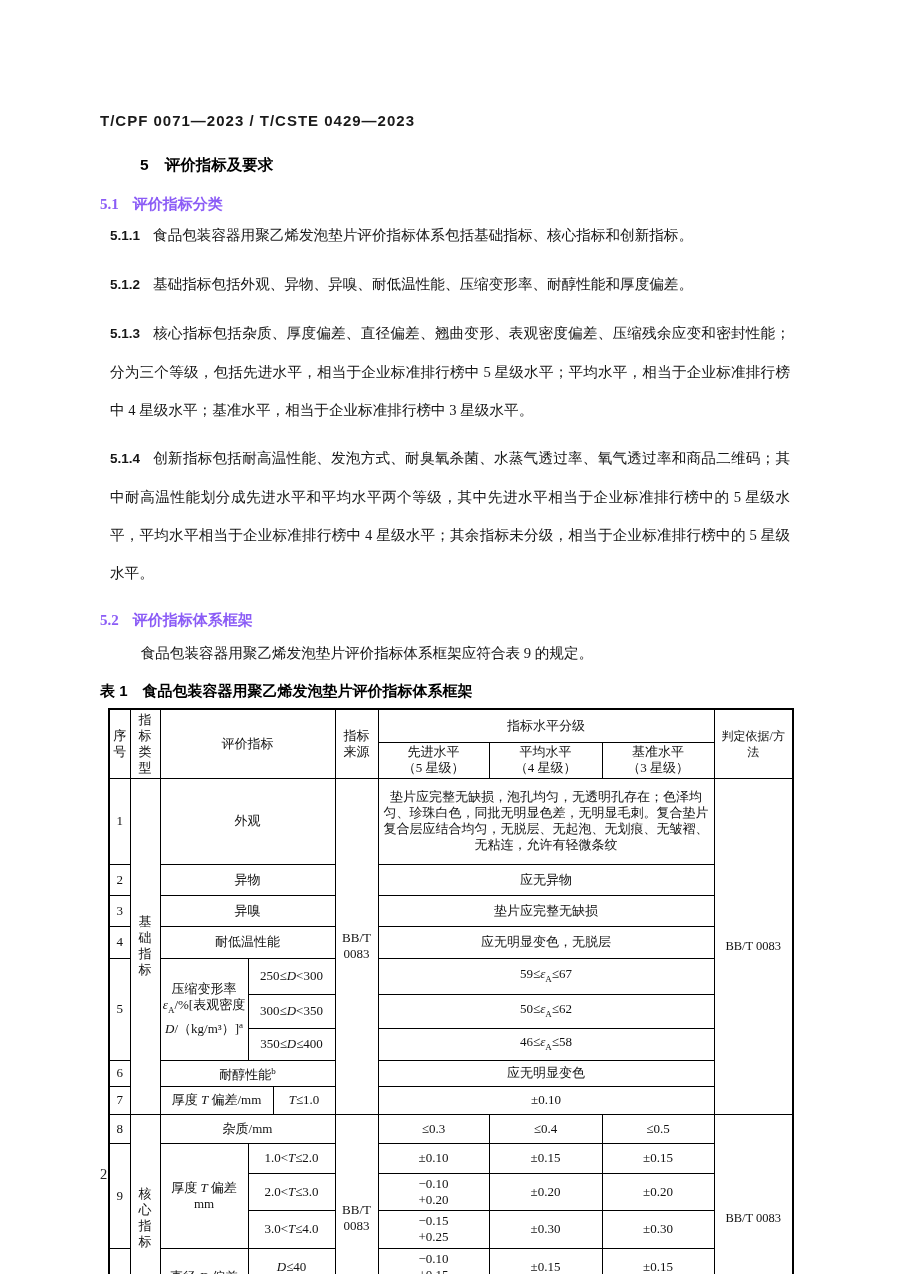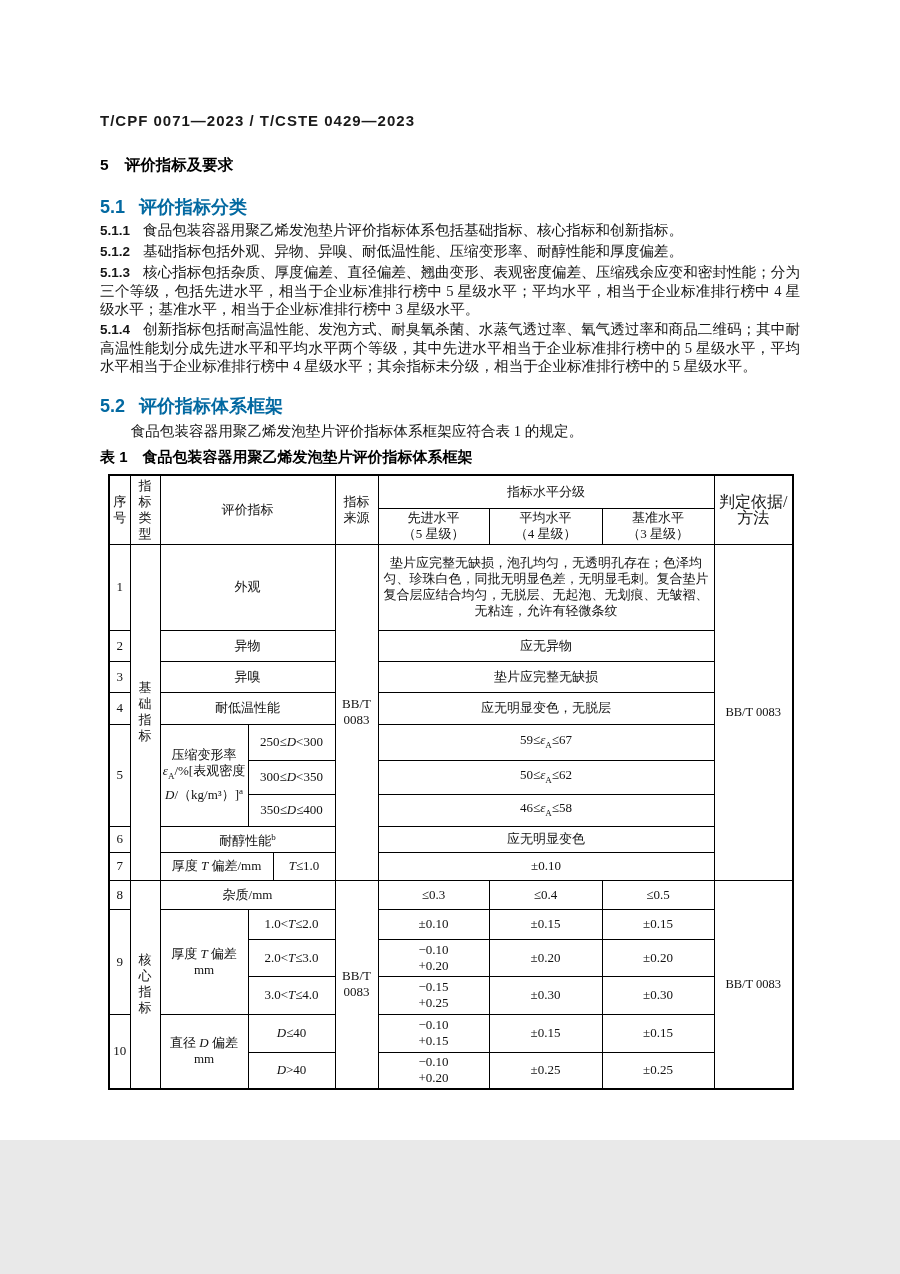--- a/index.html
+++ b/index.html
@@ -1,38 +1,38 @@
 <!DOCTYPE html>
 <html><head>
 <meta charset="utf-8">
 <style>
   * { box-sizing: border-box; }
   html,body { margin:0; padding:0; background:#e9e9e9; }
   .page {
-    width:900px; height:1140px; margin:0 auto; background:#ffffff;
+    width:900px; height:1274px; margin:0 auto; background:#ffffff;
     position:relative; overflow:hidden;
     font-family:"Liberation Serif", serif; color:#151515;
   }
   .content { padding:112px 100px 0 100px; }
   .doc-header {
     font-family:"Liberation Sans", sans-serif;
     font-size:15px; font-weight:700; letter-spacing:1px; color:#1a1a1a;
   }
   .h-main {
     font-family:"Liberation Sans", sans-serif; font-weight:700;
-    font-size:15.5px; margin-top:26px; color:#000;
+    font-size:15.5px; margin-top:26px; color:#000;margin-left:40px;
   }
   .h-main .hnum { margin-right:16px; }
   .h-sub {
-    font-family:Liberation Sans, sans-serif; font-weight:700;
-    font-size:18px; margin-top:19px; color:#0369a1;
+    font-family:Liberation Serif, serif; font-weight:700;
+    font-size:15px; margin-top:19px; color:#8b5cf6;
   }
   .h-sub .hnum { margin-right:14px; }
   .para {
-    font-size:14.6px; line-height:18px; text-align:justify; margin:0; margin-top:2px;
+    font-size:14.6px; line-height:38px; text-align:justify; margin:10px; margin-top:2px;
   }
   .para .pnum {
     font-family:"Liberation Sans", sans-serif; font-weight:700; font-size:13.5px;
     margin-right:13px;
   }
   .para-indent { text-indent:2.1em; margin-top:4px; }
   .tbl-title {
     text-align:left; font-weight:700; font-size:15px; margin-top:8px; color:#000;
     font-family:"Liberation Sans", sans-serif;
   }
@@ -87,21 +87,21 @@
     </p>
     <p class="para">
       <span class="pnum">5.1.4</span><span>创新指标包括耐高温性能、发泡方式、耐臭氧杀菌、水蒸气透过率、氧气透过率和商品二维码；其中耐高温性能划分成先进水平和平均水平两个等级，其中先进水平相当于企业标准排行榜中的 5 星级水平，平均水平相当于企业标准排行榜中 4 星级水平；其余指标未分级，相当于企业标准排行榜中的 5 星级水平。</span>
     </p>
 
     <div class="h-sub">
       <span class="hnum">5.2</span><span>评价指标体系框架</span>
     </div>
 
     <p class="para para-indent">
-      <span>食品包装容器用聚乙烯发泡垫片评价指标体系框架应符合表 1 的规定。</span>
+      <span>食品包装容器用聚乙烯发泡垫片评价指标体系框架应符合表 9 的规定。</span>
     </p>
 
     <div class="tbl-title">表 1　食品包装容器用聚乙烯发泡垫片评价指标体系框架</div>
 
     <table class="framework">
       <colgroup>
         <col style="width:21px">
           <col style="width:30px">
           <col style="width:88px">
         <col style="width:25px">
@@ -112,21 +112,21 @@
           <col style="width:112px">
         <col style="width:79px">
       </colgroup>
       <tbody>
           <tr class="h33">
         <td class="thd" rowspan="2">序号</td>
         <td class="thd" rowspan="2">指标类型</td>
         <td class="thd" rowspan="2" colspan="3">评价指标</td>
         <td class="thd" rowspan="2">指标来源</td>
         <td class="thd" colspan="3">指标水平分级</td>
-        <td class="thd" rowspan="2" style="font-size:16px">判定依据/方法</td>
+        <td class="thd" rowspan="2" style="font-size:12px">判定依据/方法</td>
       </tr>
       <tr class="h36">
         <td class="thd">先进水平<br>（5 星级）</td>
         <td class="thd">平均水平<br>（4 星级）</td>
         <td class="thd">基准水平<br>（3 星级）</td>
       </tr>
 
       <tr class="h86">
         <td>1</td>
         <td rowspan="9">基础指标</td>

